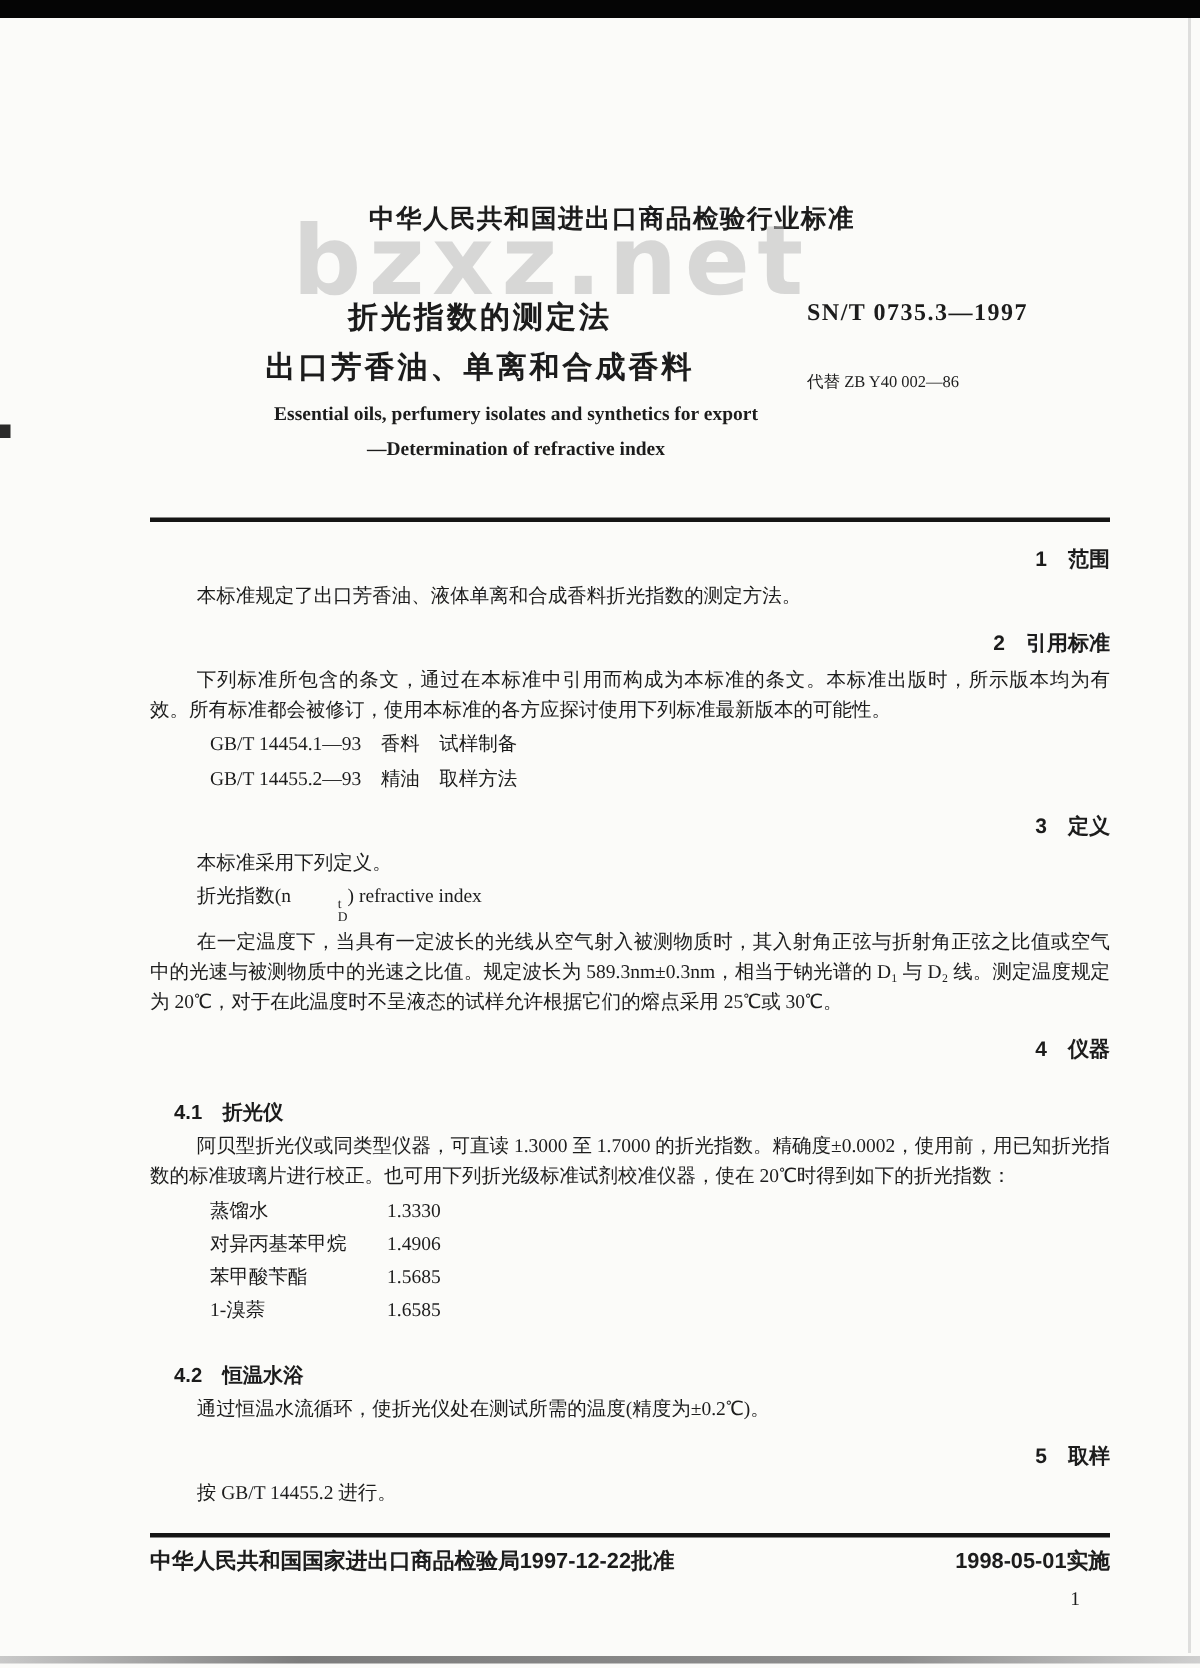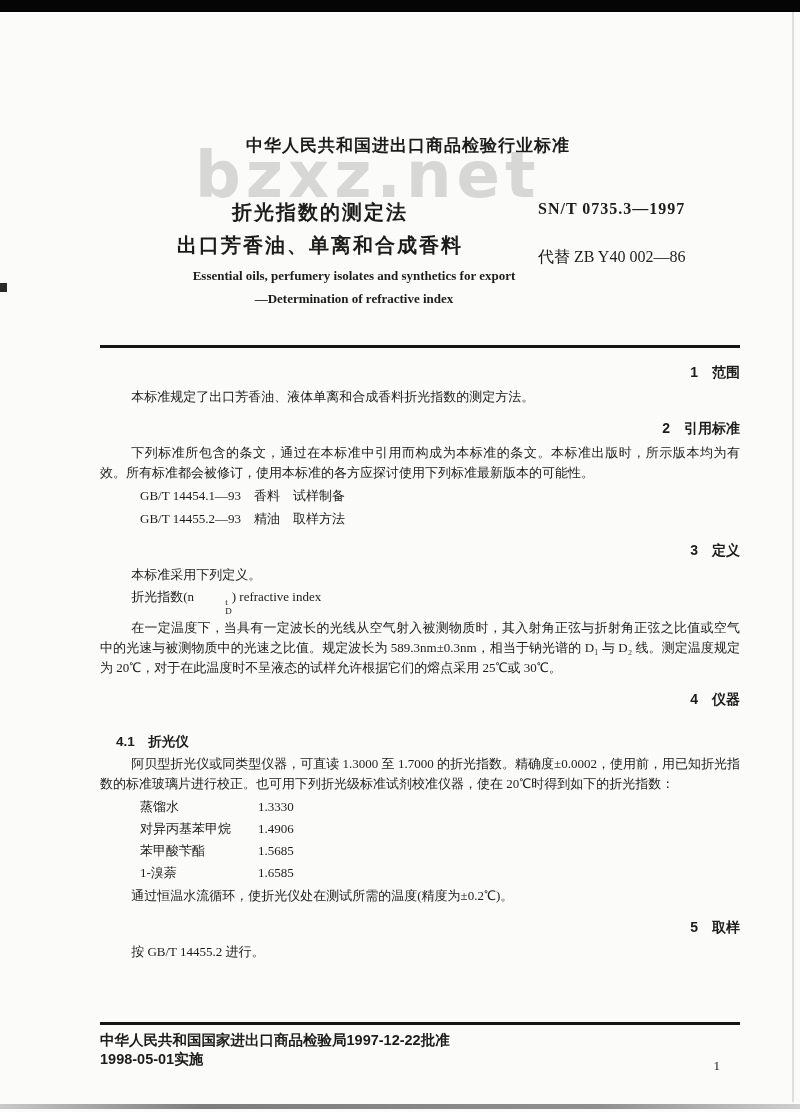--- a/index.html
+++ b/index.html
@@ -35,22 +35,22 @@
 
   
   .std-class {
     position:absolute; left:110px; top:134px; width:460px;
     text-align:right; font-family:"Liberation Sans", sans-serif;
     font-weight:bold; font-size:17px; letter-spacing:1px;
   }
   .title-block { position:absolute; left:120px; top:196px; width:400px; text-align:center; }
   .title-line { font-family:"Liberation Sans", sans-serif; font-weight:bold; font-size:20px; letter-spacing:2px; line-height:33px; }
   .std-num { position:absolute; left:538px; top:200px; font-weight:bold; font-size:16px; letter-spacing:1px; }
-  .supersedes { position:absolute; left:538px; top:247px; font-size:16px; }
-  .en-title { position:absolute; left:114px; top:264px; width:480px; text-align:center;
+  .supersedes { position:absolute; left:538px; top:247px; font-size:11px; }
+  .en-title { position:absolute; left:104px; top:264px; width:480px; text-align:center;
     font-weight:bold; font-size:13px; line-height:23px; }
 
   
   .rule { position:absolute; left:100px; width:640px; height:3px; background:#151515; }
   .top-rule { top:345px; }
   .bottom-rule { top:1022px; }
 
   
   .main { position:absolute; left:100px; top:356px; width:640px; }
   .sec-heading {
@@ -67,22 +67,22 @@
   }
   .para { font-size:13px; line-height:20px; margin:2px 0; text-indent:2.4em; text-align:justify; }
   .ref-line { font-size:13px; line-height:21px; margin:2px 0 2px 40px; }
   .reagent-row { font-size:13px; line-height:22px; margin-left:40px; }
   .reagent-name { display:inline-block; width:118px; }
   .term-stack { display:inline-flex; flex-direction:column; font-size:9px; line-height:9px;
     vertical-align:-0.45em; text-align:left; }
 
   
   .footer-row { position:absolute; left:100px; right:60px; top:1031px;
-    display:flex; 
-    font-family:"Liberation Sans", sans-serif; font-weight:bold; font-size:14.5px;flex-direction:column; }
+    display:flex; justify-content:space-between;
+    font-family:"Liberation Sans", sans-serif; font-weight:bold; font-size:14.5px; }
   .page-num { position:absolute; right:80px; top:1058px; font-size:13px; }
 </style>
 </head>
 <body>
 
 <div class="page">
 
   <div class="top-bar"></div>
   <div class="left-artifact"></div>
   <div class="right-edge-line"></div>
@@ -131,20 +131,21 @@
     </section>
 
     <section>
       <h2 class="sec-heading">4　仪器</h2>
       <h3 class="sub-heading">4.1　折光仪</h3>
       <p class="para">阿贝型折光仪或同类型仪器，可直读 1.3000 至 1.7000 的折光指数。精确度±0.0002，使用前，用已知折光指数的标准玻璃片进行校正。也可用下列折光级标准试剂校准仪器，使在 20℃时得到如下的折光指数：</p>
       <div class="reagent-row"><span class="reagent-name">蒸馏水</span><span>1.3330</span></div>
       <div class="reagent-row"><span class="reagent-name">对异丙基苯甲烷</span><span>1.4906</span></div>
       <div class="reagent-row"><span class="reagent-name">苯甲酸苄酯</span><span>1.5685</span></div>
       <div class="reagent-row"><span class="reagent-name">1-溴萘</span><span>1.6585</span></div>
+      <h3 class="sub-heading">4.2　恒温水浴</h3>
       <p class="para">通过恒温水流循环，使折光仪处在测试所需的温度(精度为±0.2℃)。</p>
     </section>
 
     <section>
       <h2 class="sec-heading">5　取样</h2>
       <p class="para">按 GB/T 14455.2 进行。</p>
     </section>
 
   </div>
 

